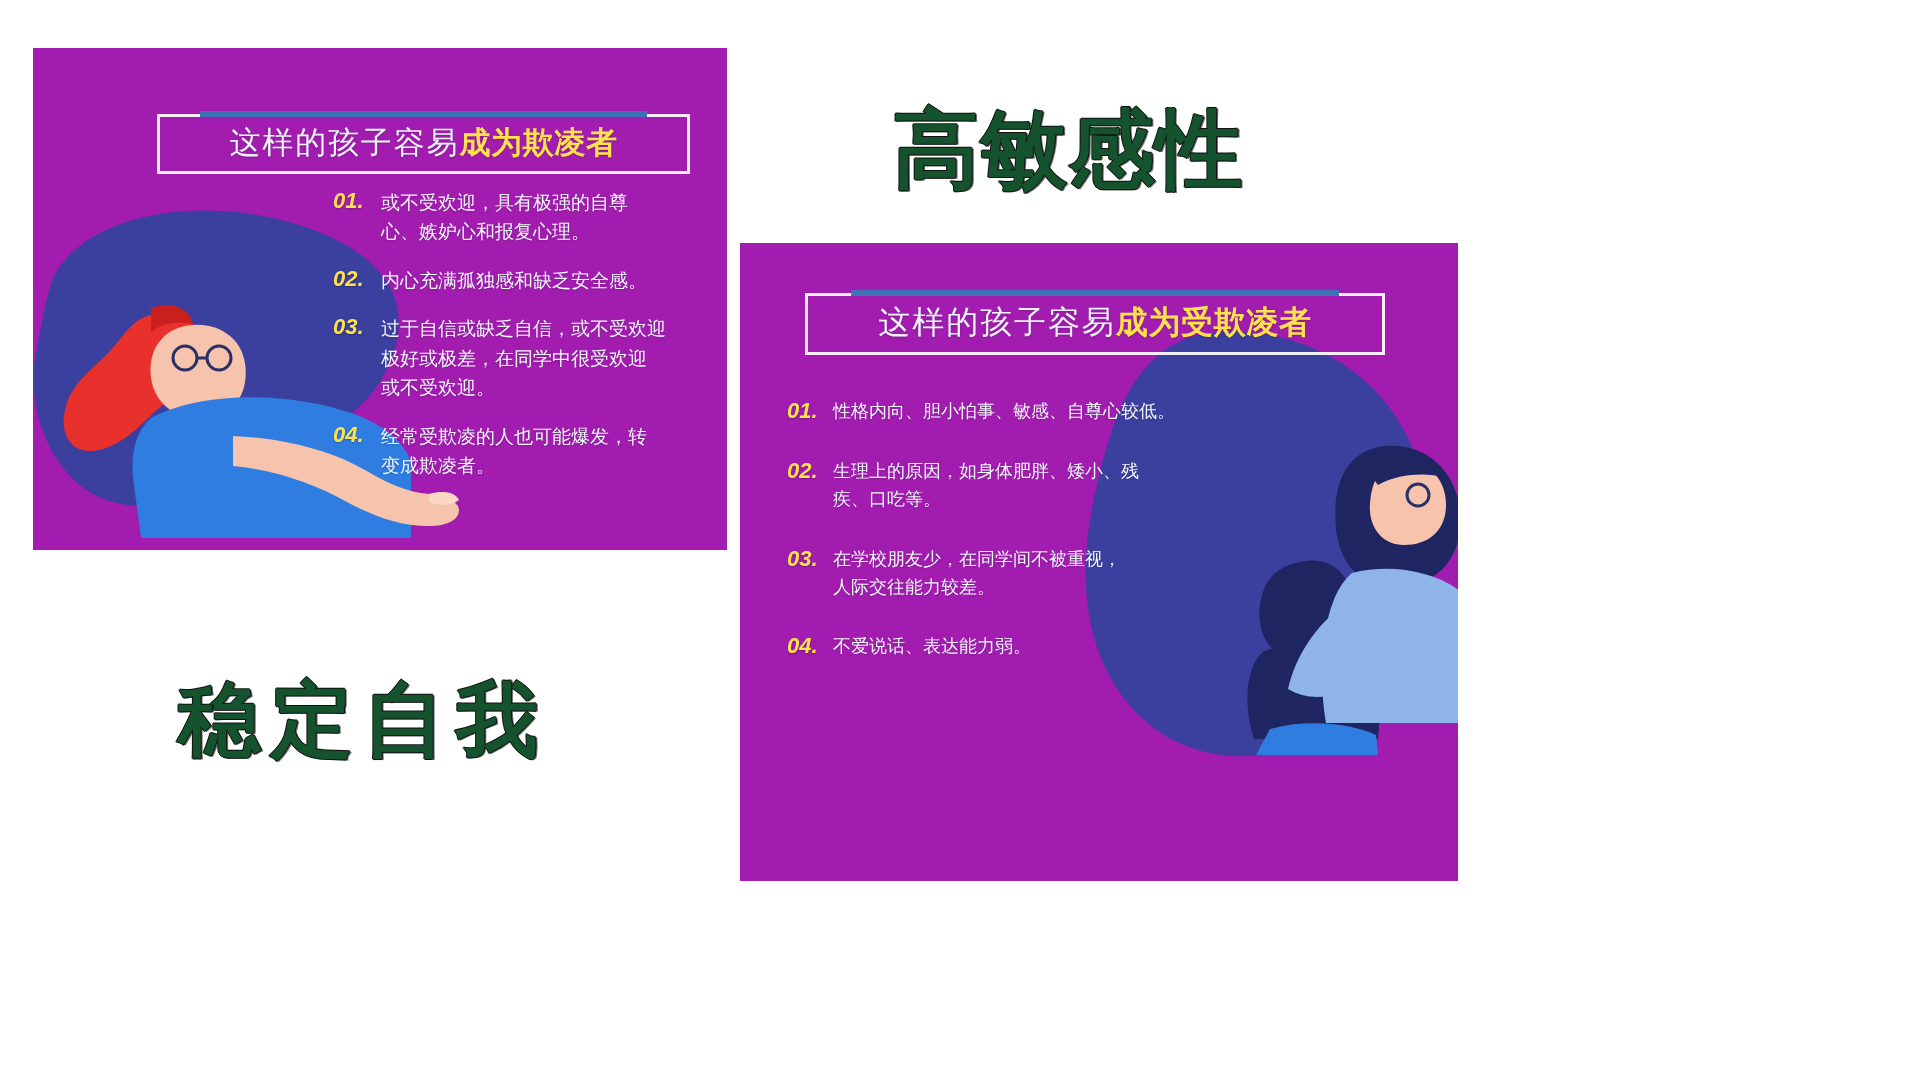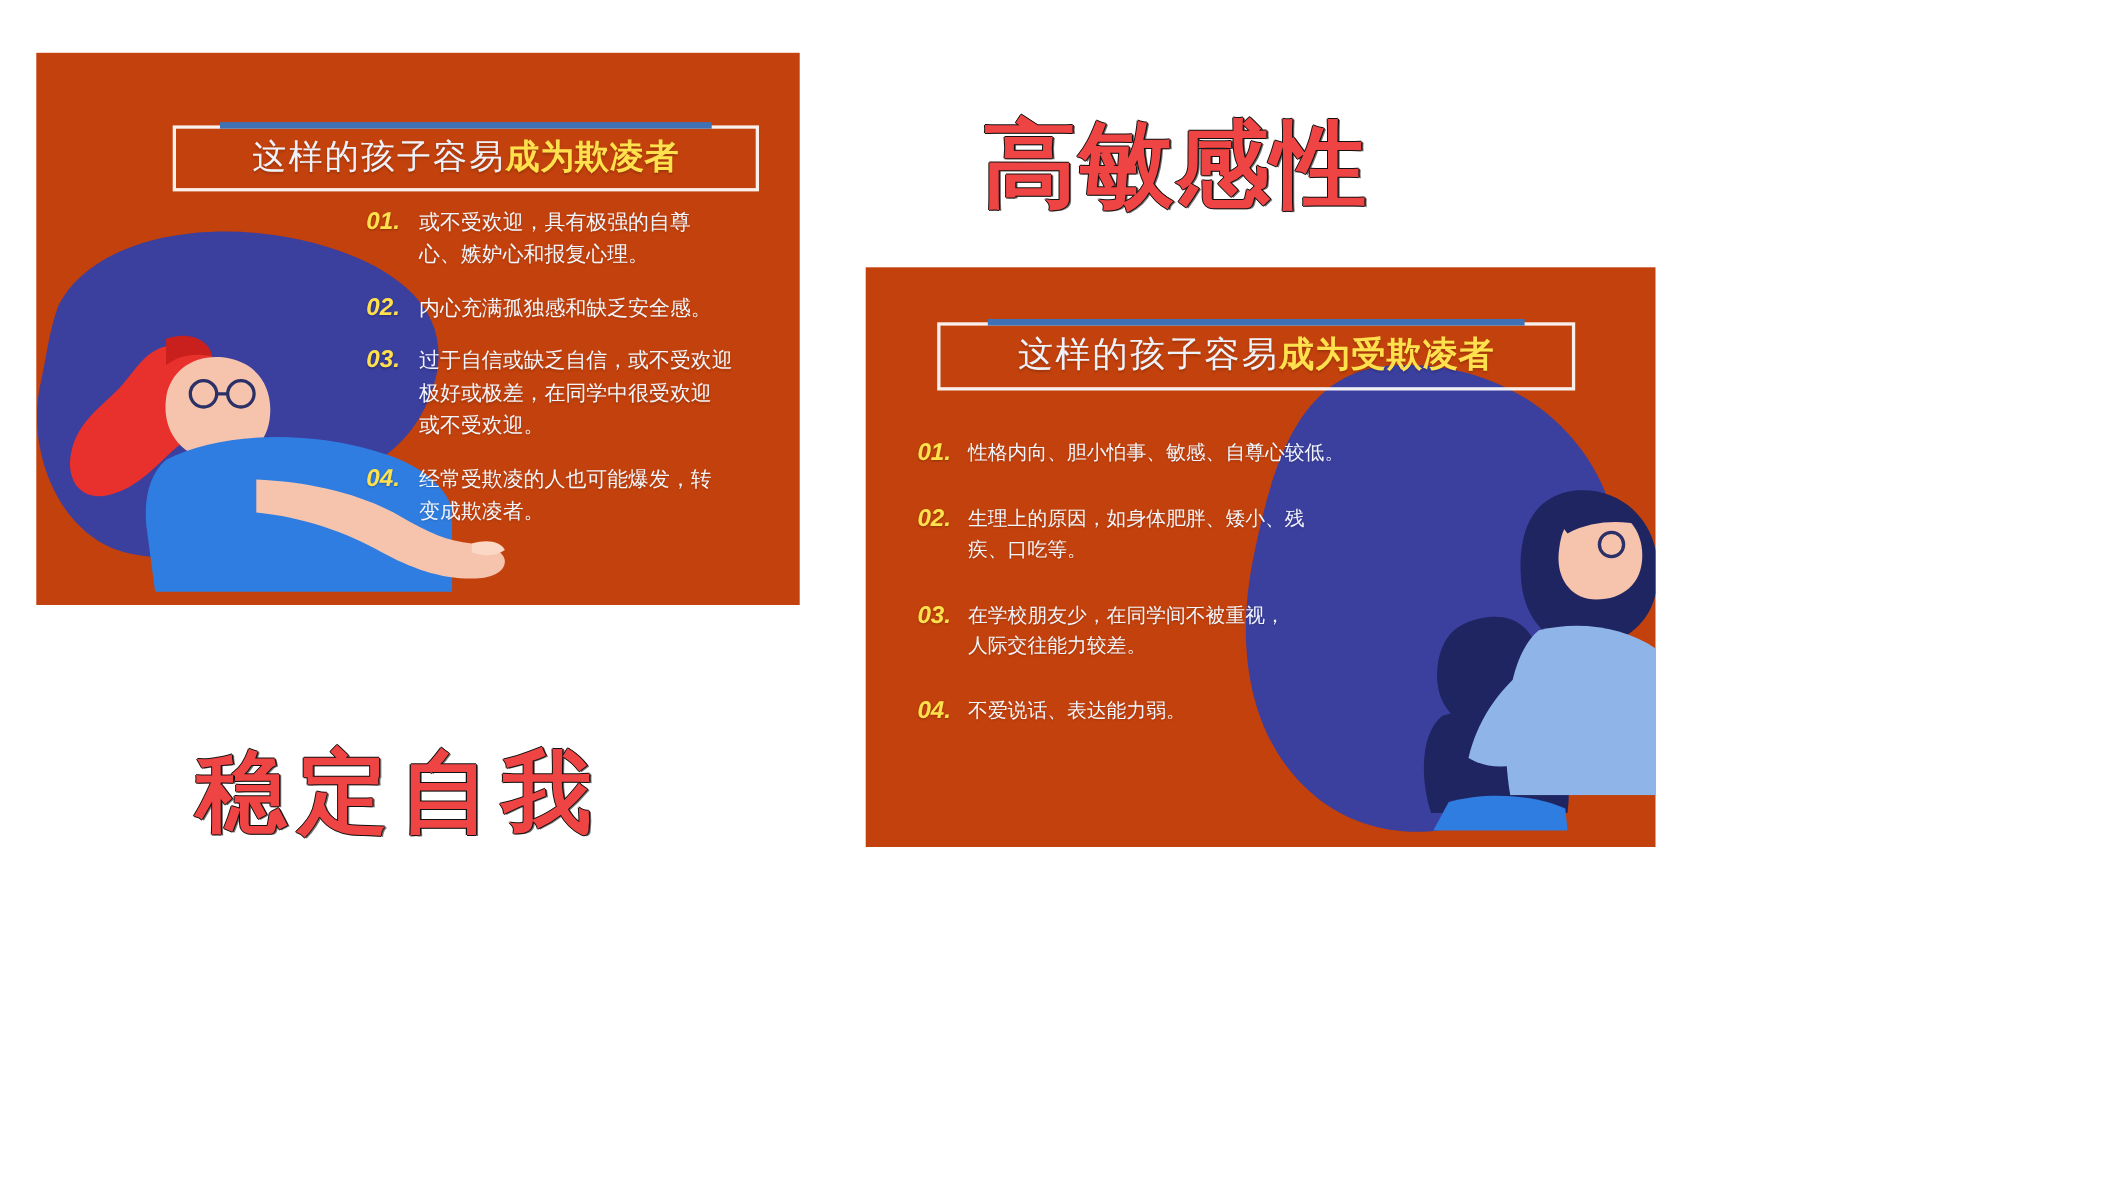--- a/index.html
+++ b/index.html
@@ -8,21 +8,21 @@
     background:#ffffff;
     font-family:"Liberation Sans","DejaVu Sans",sans-serif;
     position:relative;
     overflow:hidden;
   }
   .stage{position:absolute;inset:0;}
 
   
   .card{
     position:absolute;
-    background:#c2410c;
+    background:#a21caf;
     overflow:hidden;
   }
   .card .blobwrap{position:absolute;inset:0;}
   .card svg.blob{position:absolute;}
 
   
   .titlebar{position:absolute;display:block;}
   .titlebar .frame{
     position:absolute;left:0;top:0;right:0;bottom:0;
     border-left:3px solid rgba(255,255,255,.92);
@@ -71,32 +71,32 @@
   
   #card1{left:33px;top:48px;width:694px;height:502px;}
   #card1 .titlebar{left:124px;top:66px;width:533px;height:60px;}
   #card1 .titlebar .txt{font-size:31px;}
   #card1 .list{left:300px;top:140px;width:400px;}
   #card1 .item{margin-bottom:19px;}
   #card1 .item .num{font-size:22px;width:48px;line-height:1.2;}
   #card1 .item .body{font-size:19px;}
 
   
-  #card2{left:787px;top:243px;width:718px;height:527px;}
+  #card2{left:740px;top:243px;width:718px;height:638px;}
   #card2 .titlebar{left:65px;top:50px;width:580px;height:62px;}
   #card2 .titlebar .txt{font-size:32px;}
   #card2 .list{left:47px;top:155px;width:430px;}
   #card2 .item{margin-bottom:32px;}
   #card2 .item .num{font-size:22px;width:46px;line-height:1.2;}
   #card2 .item .body{font-size:18px;}
 
   
   .brush{
     position:absolute;
-    color:#ef4444;
+    color:#14532d;
     font-family:Liberation Serif, serif;
     font-weight:700;
     white-space:nowrap;
     text-shadow:
        1px 0 0 #111, -1px 0 0 #111, 0 1px 0 #111, 0 -1px 0 #111,
        2px 1px 0 rgba(0,0,0,.55);
   }
   #brush-top{left:893px;top:92px;font-size:86px;letter-spacing:.02em;}
   #brush-bottom{left:178px;top:638px;font-size:82px;letter-spacing:.13em;margin-top:28px;}
 </style>

